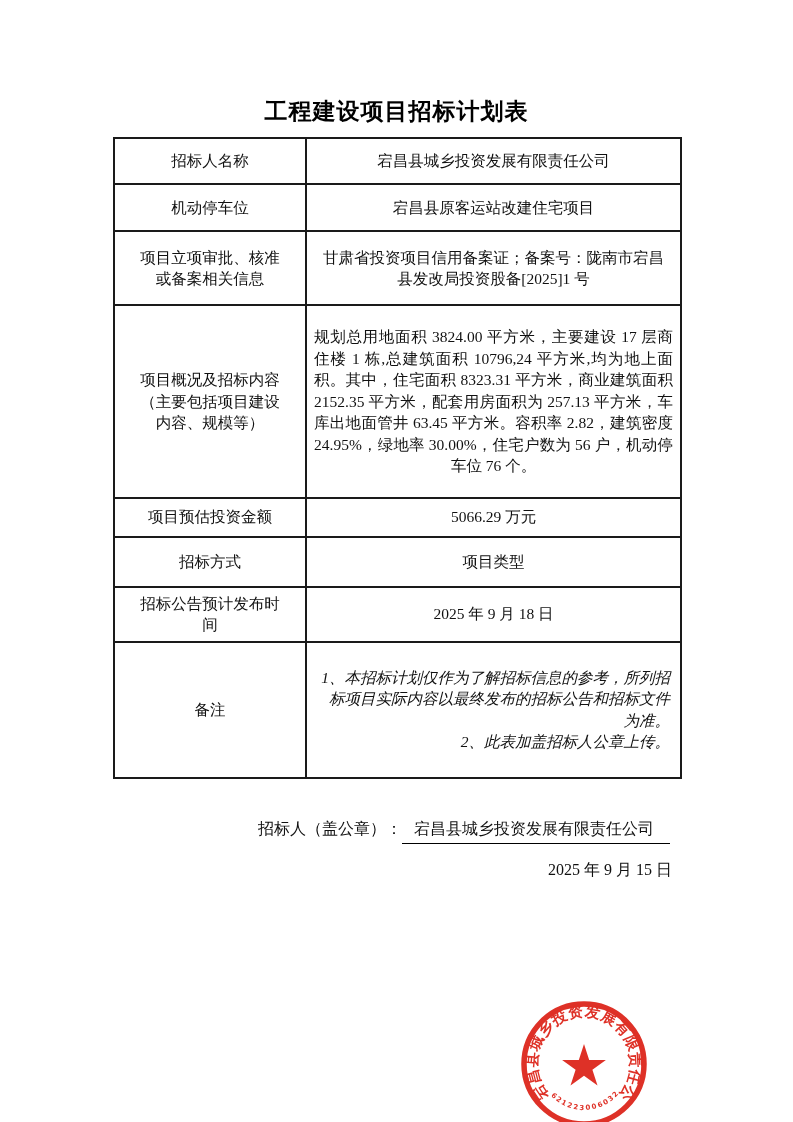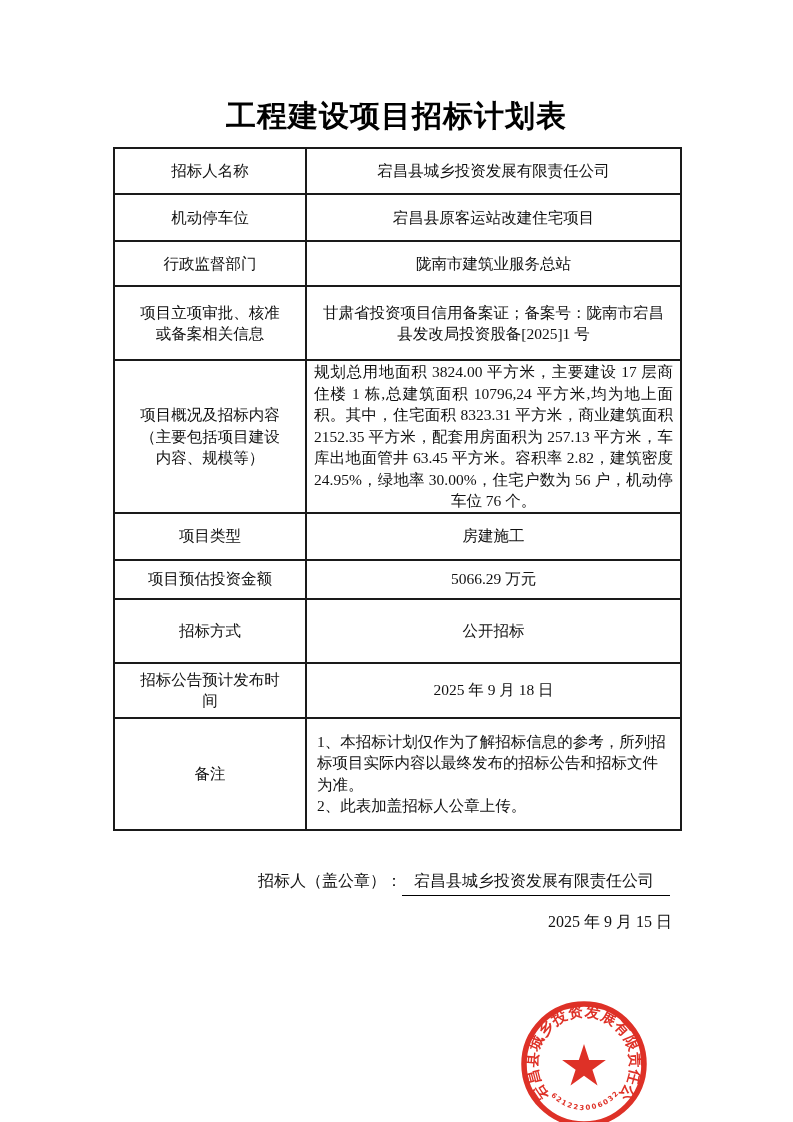--- a/index.html
+++ b/index.html
@@ -9,21 +9,21 @@
     font-family: "Liberation Serif", "DejaVu Serif", serif;
     color: #111;
     position: relative;
     overflow: hidden;
   }
   .page { position: relative; width: 793px; height: 1122px; }
 
   .doc-title {
     margin: 96px 0 0 0;
     text-align: center;
-    font-size: 30px;
+    font-size: 23px;
     font-weight: bold;
     letter-spacing: 1px;
     color: #000;
   }
 
   table.tender-table {
     border-collapse: collapse;
     table-layout: fixed;
     width: 567px;
     margin: 10px 0 0 113px;
@@ -41,26 +41,27 @@
   }
   td.value-cell {
     width: 375px;
     text-align: center;
     padding: 3px 9px;
   }
   tr.row-overview td.value-cell {
     text-align: justify;
     text-align-last: center;
     text-justify: inter-ideograph;
-    padding: 0 7px;
+    padding: 20px 7px;
   }
   tr.row-remarks td.value-cell {
-    text-align: left;
+    text-align: right;
     white-space: pre-line;
-    padding: 12px 10px;
+    padding: 24px 10px;
+    font-style: italic;
   }
 
   .sign-row {
     margin: 40px 0 0 258px;
     font-size: 16px;
     position: relative;
     z-index: 1;
   }
   .sign-label { display: inline-block; text-align: center; }
   .sign-company {
@@ -97,43 +98,35 @@
   <table class="tender-table">
     <tbody>
       <tr style="height:46px">
         <td class="label-cell">招标人名称</td>
         <td class="value-cell">宕昌县城乡投资发展有限责任公司</td>
       </tr>
       <tr style="height:47px">
         <td class="label-cell">机动停车位</td>
         <td class="value-cell">宕昌县原客运站改建住宅项目</td>
       </tr>
-      <tr style="height:45px">
-        <td class="label-cell">行政监督部门</td>
-        <td class="value-cell">陇南市建筑业服务总站</td>
-      </tr>
       <tr style="height:74px">
         <td class="label-cell">项目立项审批、核准或备案相关信息</td>
         <td class="value-cell">甘肃省投资项目信用备案证；备案号：陇南市宕昌县发改局投资股备[2025]1 号</td>
       </tr>
       <tr style="height:149px" class="row-overview">
         <td class="label-cell">项目概况及招标内容（主要包括项目建设内容、规模等）</td>
         <td class="value-cell">规划总用地面积 3824.00 平方米，主要建设 17 层商住楼 1 栋,总建筑面积 10796,24 平方米,均为地上面积。其中，住宅面积 8323.31 平方米，商业建筑面积 2152.35 平方米，配套用房面积为 257.13 平方米，车库出地面管井 63.45 平方米。容积率 2.82，建筑密度 24.95%，绿地率 30.00%，住宅户数为 56 户，机动停车位 76 个。</td>
       </tr>
-      <tr style="height:47px">
-        <td class="label-cell">项目类型</td>
-        <td class="value-cell">房建施工</td>
-      </tr>
       <tr style="height:39px">
         <td class="label-cell">项目预估投资金额</td>
         <td class="value-cell">5066.29 万元</td>
       </tr>
-      <tr style="height:64px">
+      <tr style="height:50px">
         <td class="label-cell">招标方式</td>
-        <td class="value-cell">公开招标</td>
+        <td class="value-cell">项目类型</td>
       </tr>
       <tr style="height:55px">
         <td class="label-cell">招标公告预计发布时间</td>
         <td class="value-cell">2025 年 9 月 18 日</td>
       </tr>
       <tr style="height:100px" class="row-remarks">
         <td class="label-cell">备注</td>
         <td class="value-cell">1、本招标计划仅作为了解招标信息的参考，所列招标项目实际内容以最终发布的招标公告和招标文件为准。
 2、此表加盖招标人公章上传。</td>
       </tr>

